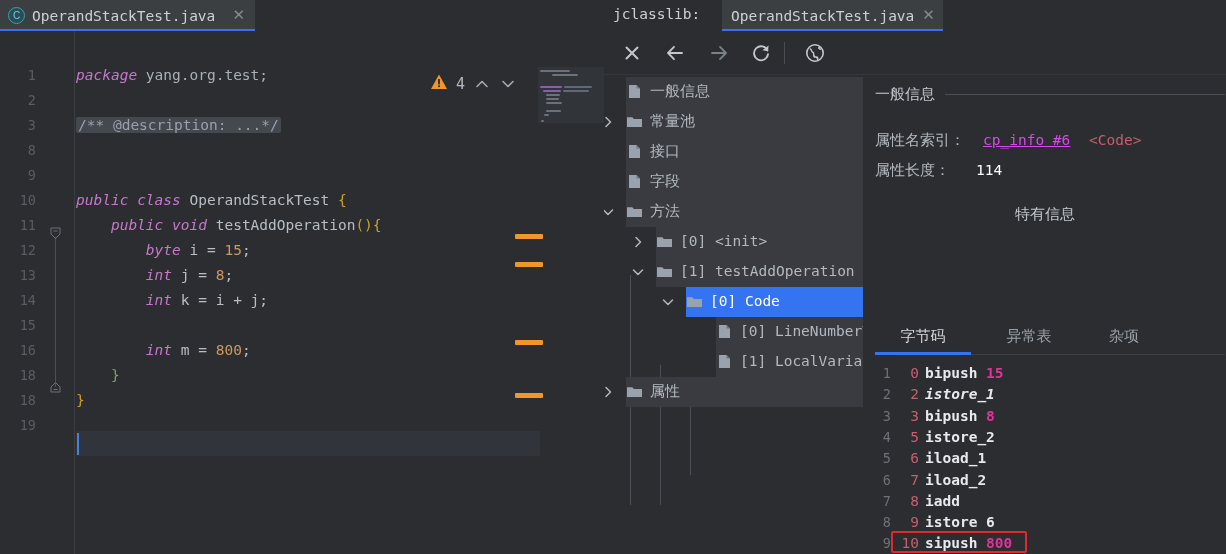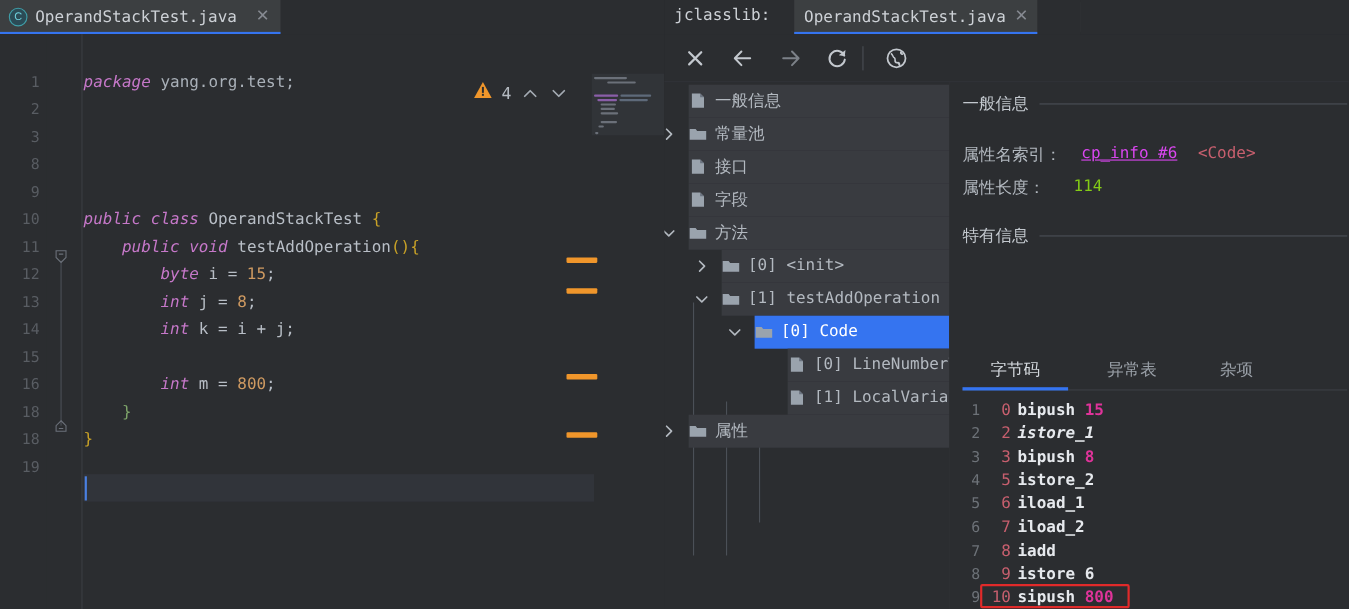--- a/index.html
+++ b/index.html
@@ -153,21 +153,21 @@
   .kv-link{
     position:absolute;font-family:"DejaVu Sans Mono","Liberation Mono",monospace;
     font-size:14.5px;color:#d946ef;text-decoration:underline;white-space:nowrap;
   }
   .kv-note{
     position:absolute;font-family:"DejaVu Sans Mono","Liberation Mono",monospace;
     font-size:14.5px;color:#c75f6e;white-space:nowrap;
   }
   .kv-val{
     position:absolute;font-family:"DejaVu Sans Mono","Liberation Mono",monospace;
-    font-size:14.5px;color:#84cc16;white-space:nowrap;
+    font-size:14.5px;color:#ffffff;white-space:nowrap;
   }
 
   .subtabs{position:absolute;left:0;top:246px;width:362px;height:34px;}
   .subtab{
     position:absolute;top:0;height:30px;display:flex;align-items:center;justify-content:center;
     font-family:"DejaVu Sans","Liberation Sans",sans-serif;font-size:15px;color:#9aa0a8;
   }
   .subtab.active{color:#d4d9de;}
   .subtabs-rule{position:absolute;left:12px;top:33px;width:350px;height:1px;background:#3d4045;}
   .subtab-underline{position:absolute;top:31px;height:3px;background:#3574f0;}
@@ -234,20 +234,21 @@
         </div>
       </div>
       <div class="vline"></div>
 
       <div class="caret-line" style="top:400px;"></div>
       <div class="caret" style="top:402px;"></div>
 
       <div class="code" id="code">
           <div class="cl" style="top: 32px;"><span class="plain"></span><span class="kw">package</span><span class="plain"> </span><span class="plain">yang.org.test;</span></div>
           <div class="cl" style="top: 57px;"><span class="plain"></span></div>
+          <div class="cl" style="top: 82px;"><span class="fold-doc">/** @description: ...*/</span></div>
           <div class="cl" style="top: 107px;"><span class="plain"></span></div>
           <div class="cl" style="top: 132px;"><span class="plain"></span></div>
           <div class="cl" style="top: 157px;"><span class="plain"></span><span class="kw">public</span><span class="plain"> </span><span class="kw">class</span><span class="plain"> </span><span class="ident">OperandStackTest </span><span class="brace-y">{</span></div>
           <div class="cl" style="top: 182px;"><span class="plain">    </span><span class="kw">public</span><span class="plain"> </span><span class="kw">void</span><span class="plain"> </span><span class="ident">testAddOperation</span><span class="paren">(){</span></div>
           <div class="cl" style="top: 207px;"><span class="plain">        </span><span class="kw">byte</span><span class="plain"> </span><span class="ident">i = </span><span class="num">15</span><span class="ident">;</span></div>
           <div class="cl" style="top: 232px;"><span class="plain">        </span><span class="kw">int</span><span class="plain"> </span><span class="ident">j = </span><span class="num">8</span><span class="ident">;</span></div>
           <div class="cl" style="top: 257px;"><span class="plain">        </span><span class="kw">int</span><span class="plain"> </span><span class="ident">k = i + j;</span></div>
           <div class="cl" style="top: 282px;"><span class="plain"></span></div>
           <div class="cl" style="top: 307px;"><span class="plain">        </span><span class="kw">int</span><span class="plain"> </span><span class="ident">m = </span><span class="num">800</span><span class="ident">;</span></div>
           <div class="cl" style="top: 332px;"><span class="plain">    </span><span class="brace-g">}</span></div>
@@ -463,21 +464,21 @@
           <span class="sect-rule"></span>
         </div>
 
         <span class="kv-key" style="left:12px;top:56px;">属性名索引：</span>
         <span class="kv-link" style="left:120px;top:57px;">cp_info #6</span>
         <span class="kv-note" style="left:226px;top:57px;">&lt;Code&gt;</span>
 
         <span class="kv-key" style="left:12px;top:86px;">属性长度：</span>
         <span class="kv-val" style="left:113px;top:87px;">114</span>
 
-        <div class="sect-head" style="left:12px;top:130px;">
+        <div class="sect-head" style="left:12px;top:130px;flex-direction:column;">
           <span class="sect-title">特有信息</span>
           <span class="sect-rule"></span>
         </div>
 
         <div class="subtabs" id="subtabs">
           <div class="subtabs-rule"></div>
         <div class="subtab active" style="left: 12px; width: 96px;">字节码</div>
             <div class="subtab-underline" style="left: 12px; width: 96px;"></div>
             <div class="subtab" style="left: 118px; width: 96px;">异常表</div>
             <div class="subtab" style="left: 224px; width: 74px;">杂项</div>

